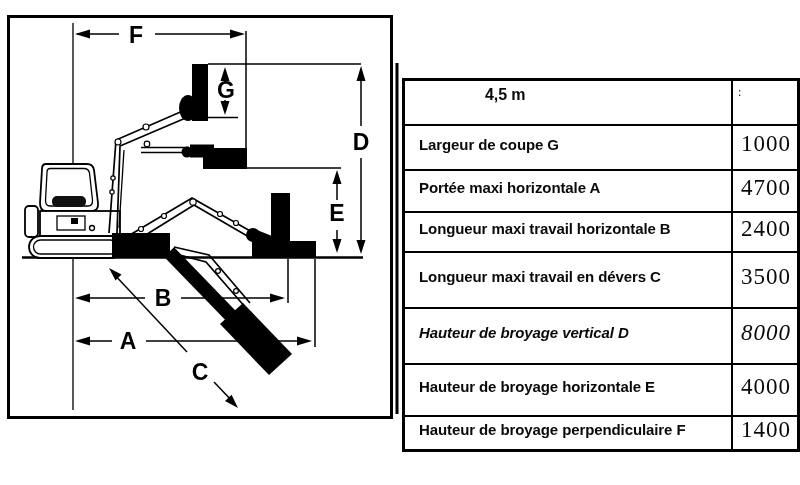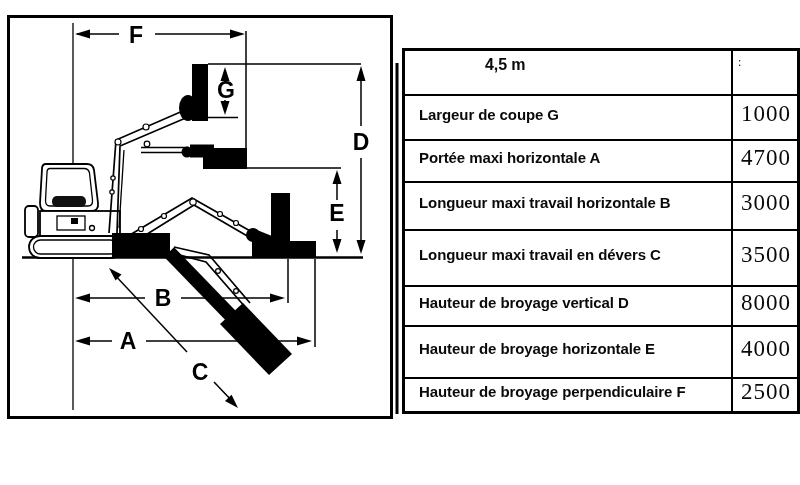--- a/index.html
+++ b/index.html
@@ -9,36 +9,36 @@
   
   .ln{stroke:#000;stroke-width:1.7;fill:none;}
   .thin{stroke:#000;stroke-width:1.3;fill:none;}
   .dim{stroke:#000;stroke-width:1.5;fill:none;}
   .blk{fill:#000;stroke:none;}
   .out{fill:#fff;stroke:#000;stroke-width:1.8;}
   .dot{fill:#fff;stroke:#000;stroke-width:1.2;}
   .dimtext{font-family:"Liberation Sans",sans-serif;font-size:23px;font-weight:bold;
            fill:#000;text-anchor:middle;}
   
-  .spec-table{position:absolute;left:402px;top:48px;border-collapse:collapse;
+  .spec-table{position:absolute;left:402px;top:78px;border-collapse:collapse;
               border:3px solid #000;background:#fff;table-layout:fixed;}
   .spec-table td{border:2px solid #000;vertical-align:middle;overflow:hidden;white-space:nowrap;}
   .spec-table td.lbl{width:310px;font-weight:bold;font-size:15px;color:#0a0a0a;
                      padding:0 16px 6px 14px;letter-spacing:-0.1px;}
   .spec-table td.val{width:69px;font-family:"Liberation Serif",serif;font-size:23px;
                      color:#0a0a0a;padding:0 0 6px 8px;letter-spacing:1px;}
   .spec-table tr.hdr td.lbl{vertical-align:top;padding:5px 0 0 80px;font-size:16px;}
   .spec-table tr.hdr td.val{vertical-align:top;padding:4px 0 0 5px;font-size:12px;
                             font-family:"Liberation Serif",serif;letter-spacing:0;}
   .spec-table tr:nth-child(1){height:45px;}
   .spec-table tr:nth-child(2){height:45px;}
   .spec-table tr:nth-child(3){height:42px;}
-  .spec-table tr:nth-child(4){height:48px;}
+  .spec-table tr:nth-child(4){height:40px;}
   .spec-table tr:nth-child(5){height:56px;}
-  .spec-table tr:nth-child(6){height:40px;}
+  .spec-table tr:nth-child(6){height:56px;font-style:italic;}
   .spec-table tr:nth-child(7){height:52px;}
   .spec-table tr:nth-child(8){height:27px;}
 </style>
 </head>
 <body>
 
 <div class="stage">
 
   <svg class="diagram" width="400" height="485" viewBox="0 0 400 485">
 
@@ -178,33 +178,33 @@
       <tr>
         <td class="lbl">Largeur de coupe G</td>
         <td class="val">1000</td>
       </tr>
       <tr>
         <td class="lbl">Portée maxi horizontale A</td>
         <td class="val">4700</td>
       </tr>
       <tr>
         <td class="lbl">Longueur maxi travail horizontale B</td>
-        <td class="val">3000</td>
+        <td class="val">2400</td>
       </tr>
       <tr>
         <td class="lbl">Longueur maxi travail en dévers C</td>
         <td class="val">3500</td>
       </tr>
       <tr>
         <td class="lbl">Hauteur de broyage vertical D</td>
         <td class="val">8000</td>
       </tr>
       <tr>
         <td class="lbl">Hauteur de broyage horizontale E</td>
         <td class="val">4000</td>
       </tr>
       <tr>
         <td class="lbl">Hauteur de broyage perpendiculaire F</td>
-        <td class="val">2500</td>
+        <td class="val">1400</td>
       </tr>
     </tbody>
   </table>
 </div>
 
 </body></html>

